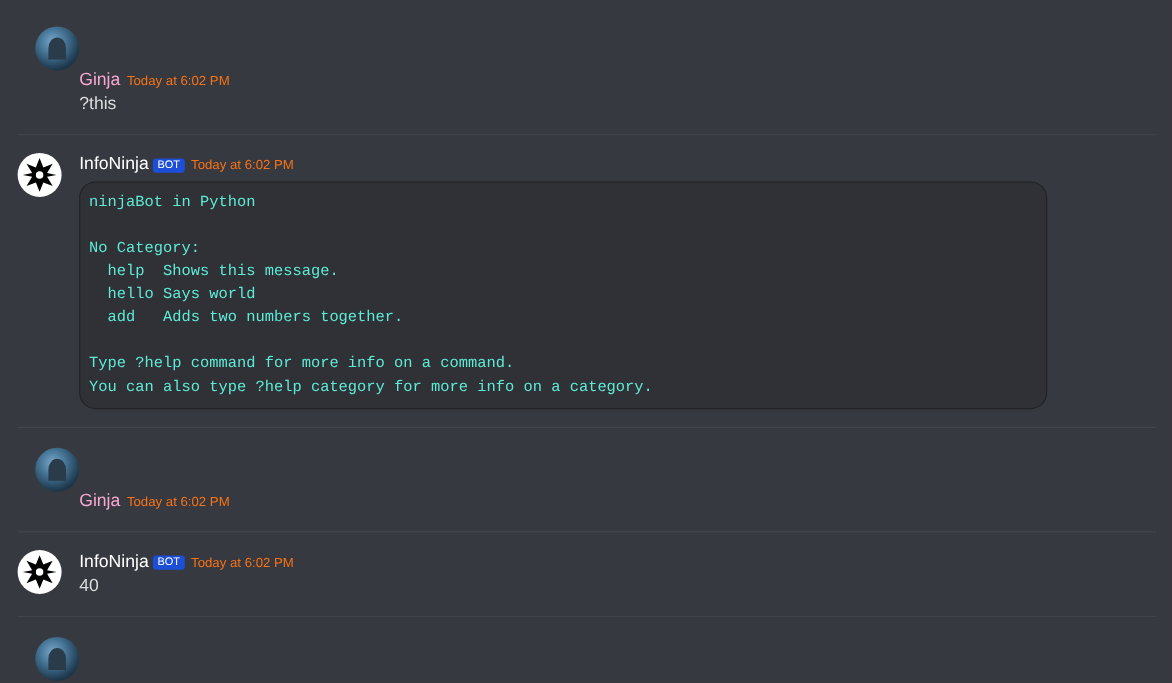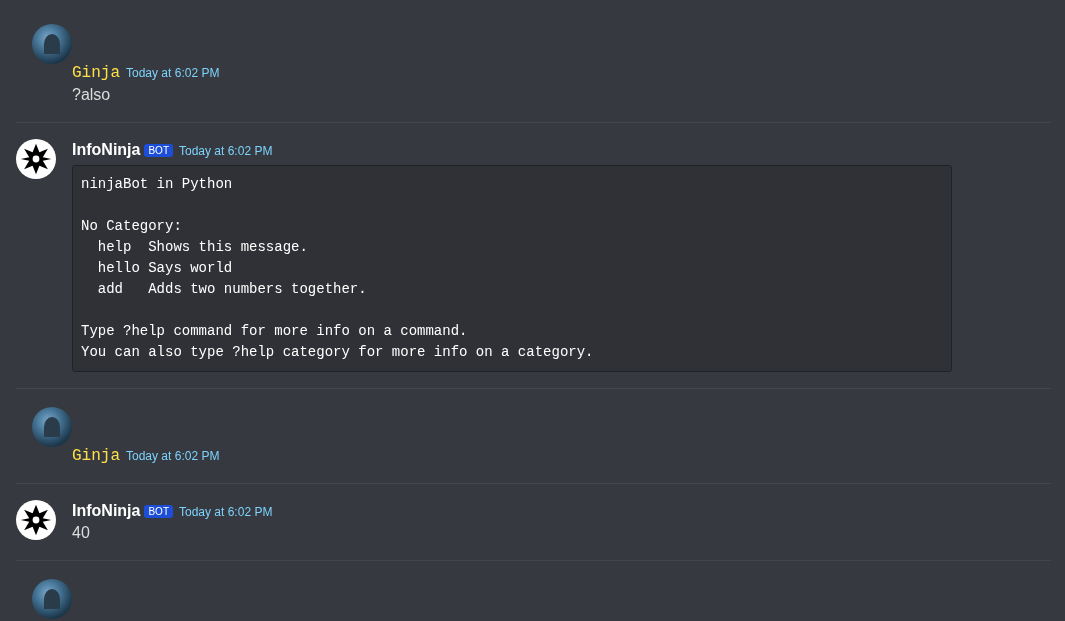--- a/index.html
+++ b/index.html
@@ -77,81 +77,79 @@
       display: flex;
       align-items: baseline;
       margin-bottom: 2px;
     }
     .username {
       font-size: 16px;
       font-weight: 500;
       cursor: pointer;
     }
     .username-purple {
-      color: #fde047;
-      font-family: Liberation Mono, monospace;
+      color: #f9a8d4;
     }
     .username-white {
       color: #ffffff;
-      font-weight: bold;
     }
     .bot-tag {
       background-color: #1d4ed8;
       color: #ffffff;
       font-size: 10px;
       font-weight: 500;
       padding: 1px 4px;
       border-radius: 3px;
       margin-left: 4px;
       vertical-align: baseline;
       text-transform: uppercase;
       position: relative;
       top: -1px;
     }
     .timestamp {
-      color: #7dd3fc;
+      color: #f97316;
       font-size: 12px;
       font-weight: 500;
       margin-left: 6px;
     }
     .message-text {
       color: #dcddde;
       font-size: 16px;
       line-height: 1.375;
       white-space: pre-wrap;
       word-wrap: break-word;
     }
     .code-block {
       background-color: #2f3136;
       border: 1px solid #202225;
-      border-radius: 3px;
+      border-radius: 15px;
       padding: 8px;
       margin-top: 6px;
       font-family: Consolas, "Courier New", monospace;
       font-size: 14px;
-      color: #ffffff;
+      color: #5eead4;
       line-height: 1.5;
       white-space: pre;
       max-width: 880px;
       width: 1045px;
     }
   </style>
 </head>
 <body>
 
 <div class="messages-container">
 
   <div class="message-group">
     <div class="avatar avatar-user"></div>
     <div class="message-content">
       <div class="message-header">
         <span class="username username-purple">Ginja</span>
         <span class="timestamp">Today at 6:02 PM</span>
       </div>
-      <div class="message-text">?also</div>
+      <div class="message-text">?this</div>
     </div>
   </div>
 
   <div class="divider-wrapper">
       <div class="divider"></div>
     </div>
 
   <div class="message-group">
     <div class="avatar avatar-bot">
       <svg viewBox="0 0 40 40">

